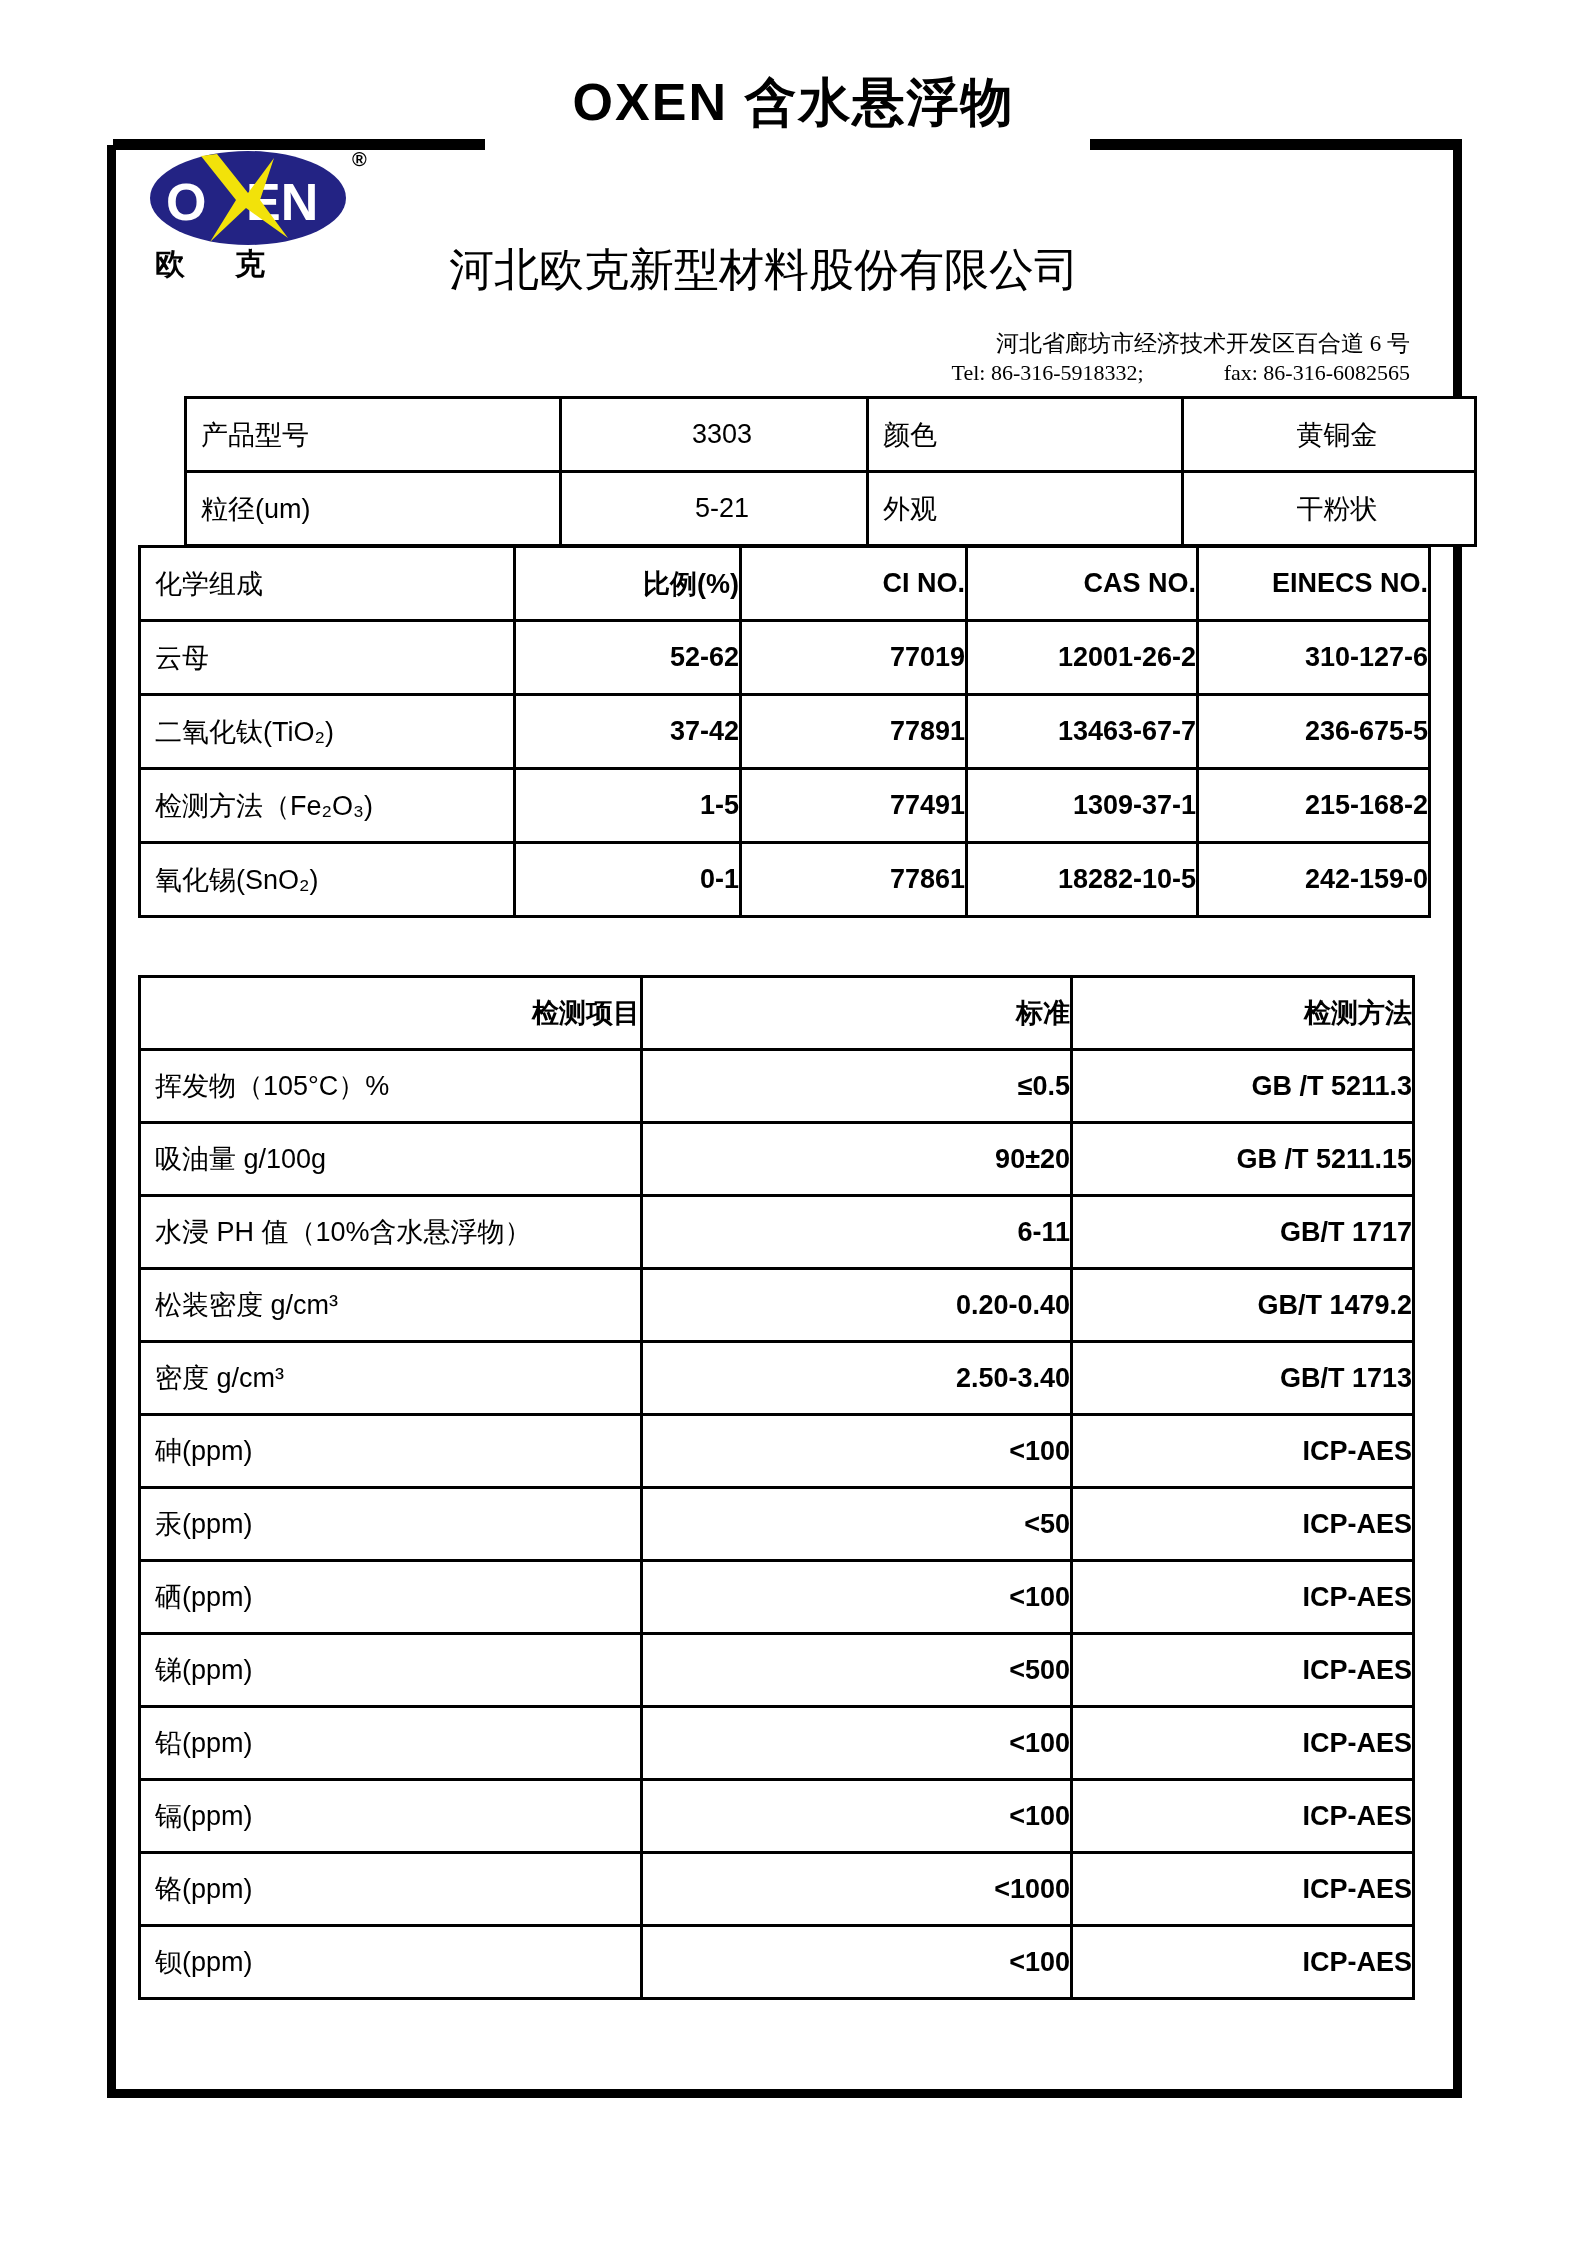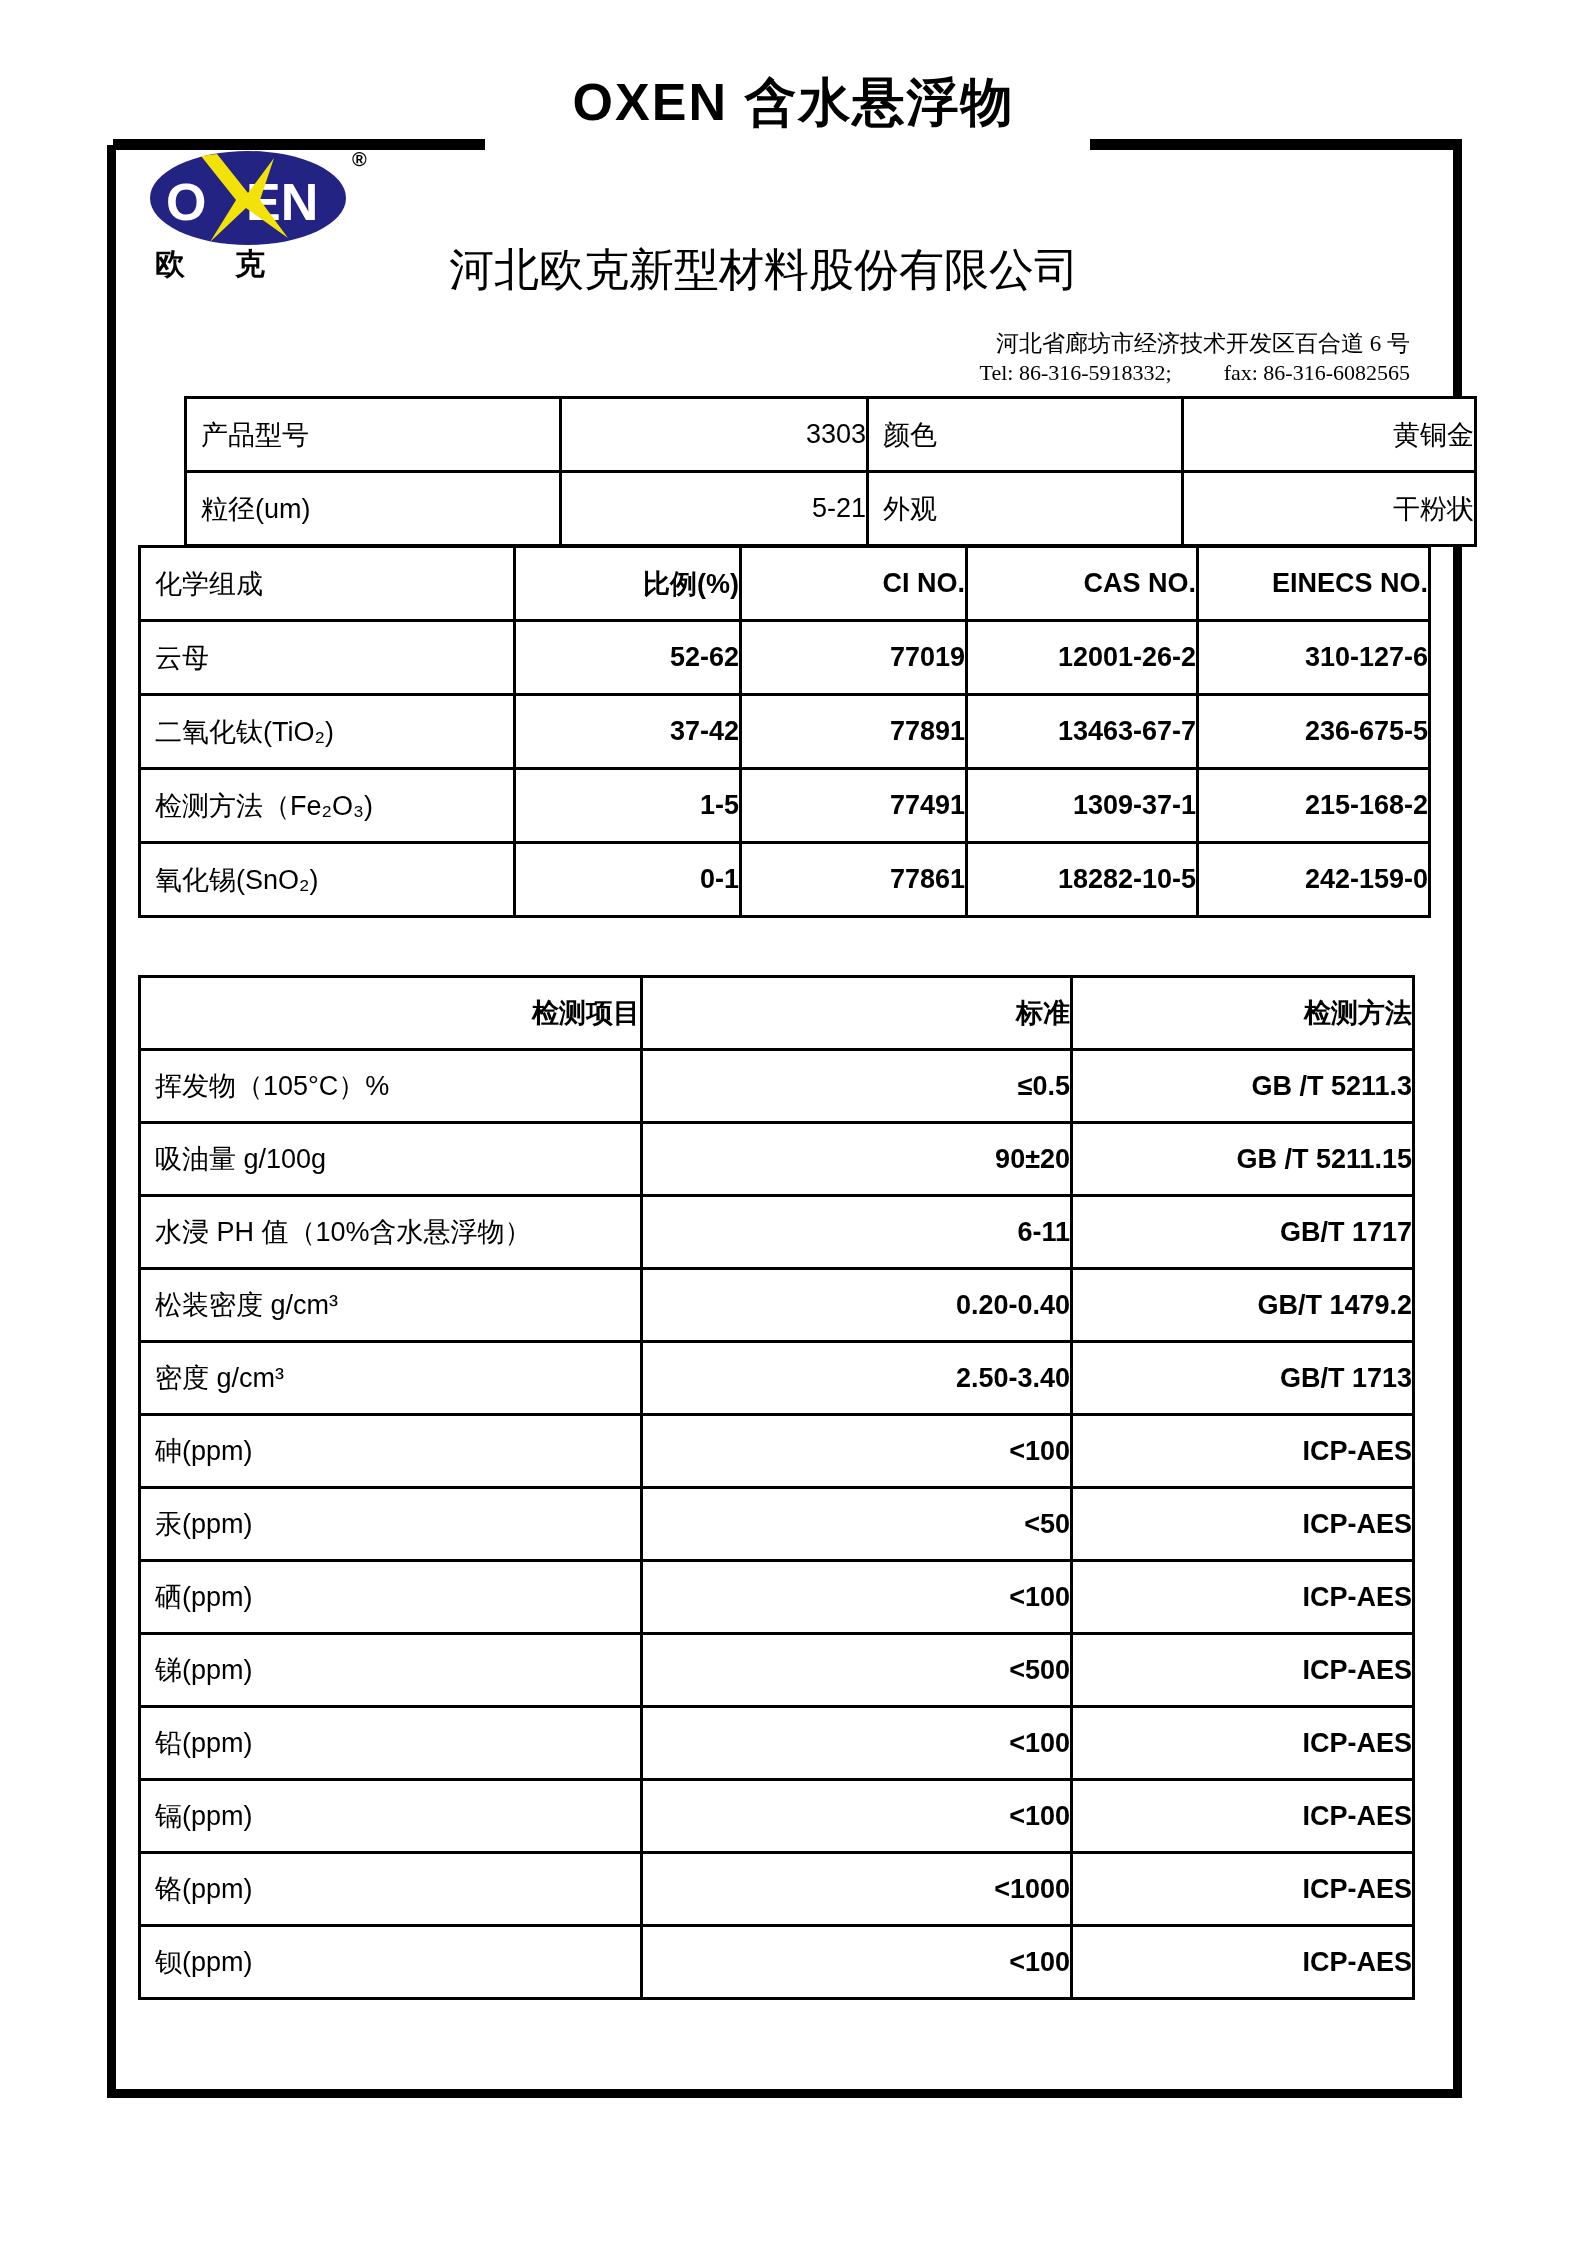--- a/index.html
+++ b/index.html
@@ -14,28 +14,28 @@
          box-sizing:border-box;border:9px solid #000;border-top:none;}
   .logo{position:absolute;left:148px;top:150px;width:230px;height:100px;}
   .logo .reg{position:absolute;left:204px;top:-2px;font-size:20px;font-weight:bold;}
   .logo-caption{position:absolute;left:155px;top:244px;width:110px;display:flex;
                 justify-content:space-between;font-size:30px;font-weight:bold;}
   .company{position:absolute;left:314px;top:240px;width:900px;text-align:center;
            font-size:45px;font-family:"Liberation Serif","DejaVu Serif",serif;white-space:nowrap;}
   .addr{position:absolute;left:600px;top:328px;width:810px;text-align:right;
         font-size:23px;font-family:"Liberation Serif","DejaVu Serif",serif;}
   .telfax{position:absolute;left:600px;top:360px;width:810px;display:flex;
-          justify-content:flex-end;gap:52px;font-size:22px;
+          justify-content:flex-end;gap:80px;font-size:22px;
           font-family:"Liberation Serif","DejaVu Serif",serif;}
   table{position:absolute;border-collapse:collapse;table-layout:fixed;font-size:27px;background:#fff;}
   td{border:3px solid #000;overflow:hidden;vertical-align:middle;padding:0;}
   .t1a td,.t1b td{height:71px;}
   .t2 td{height:70px;}
   td.lbl{text-align:left;padding-left:14px;}
-  td.vleft{text-align:right;padding-left:16px;}
+  td.vleft{text-align:center;padding-left:16px;}
   td.ctr{text-align:right;font-weight:bold;}
 </style>
 </head>
 <body>
 
 <div class="page">
 
   <div class="page-title">OXEN 含水悬浮物</div>
   <div class="title-bar bar-left"></div>
   <div class="title-bar bar-right"></div>

